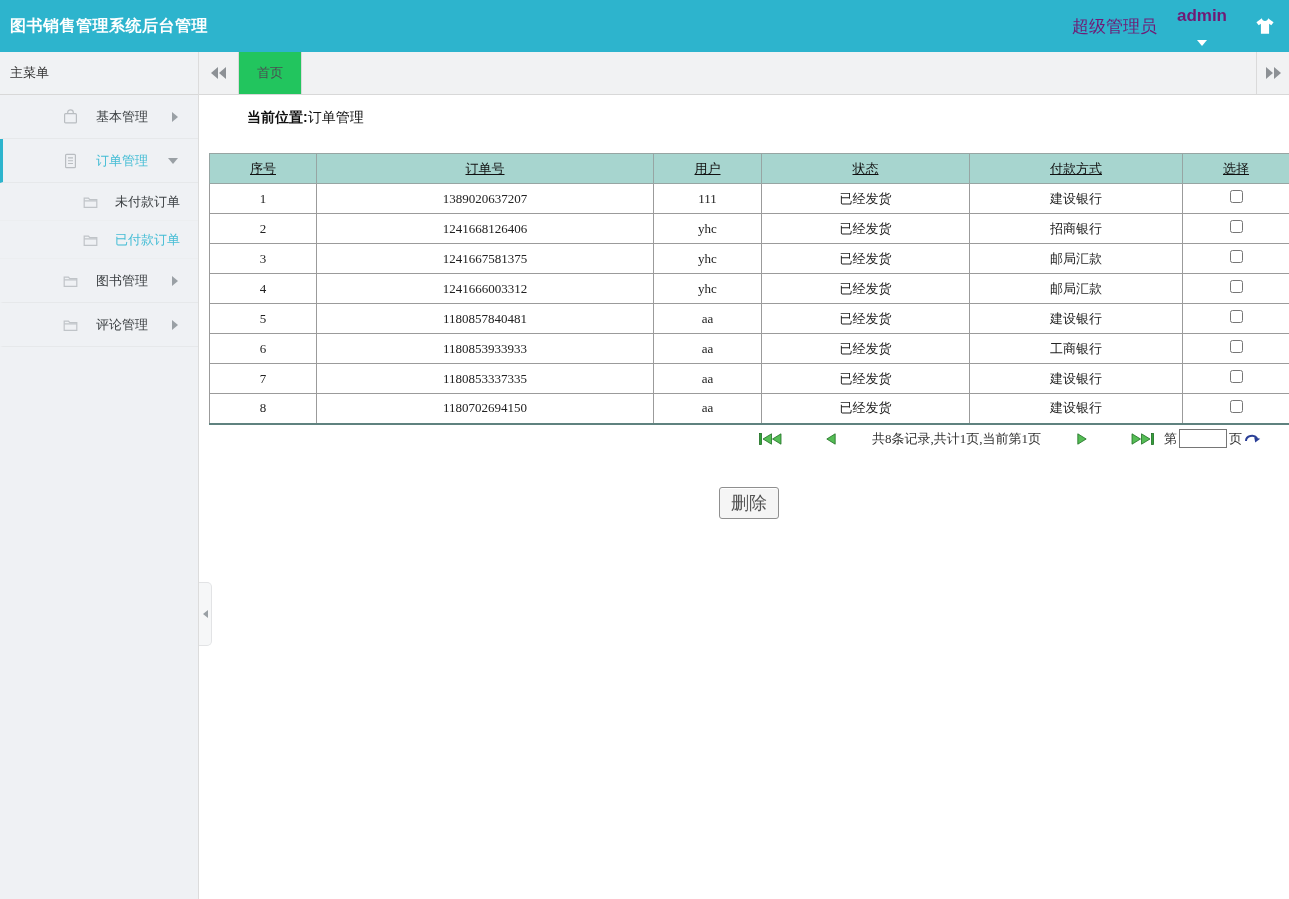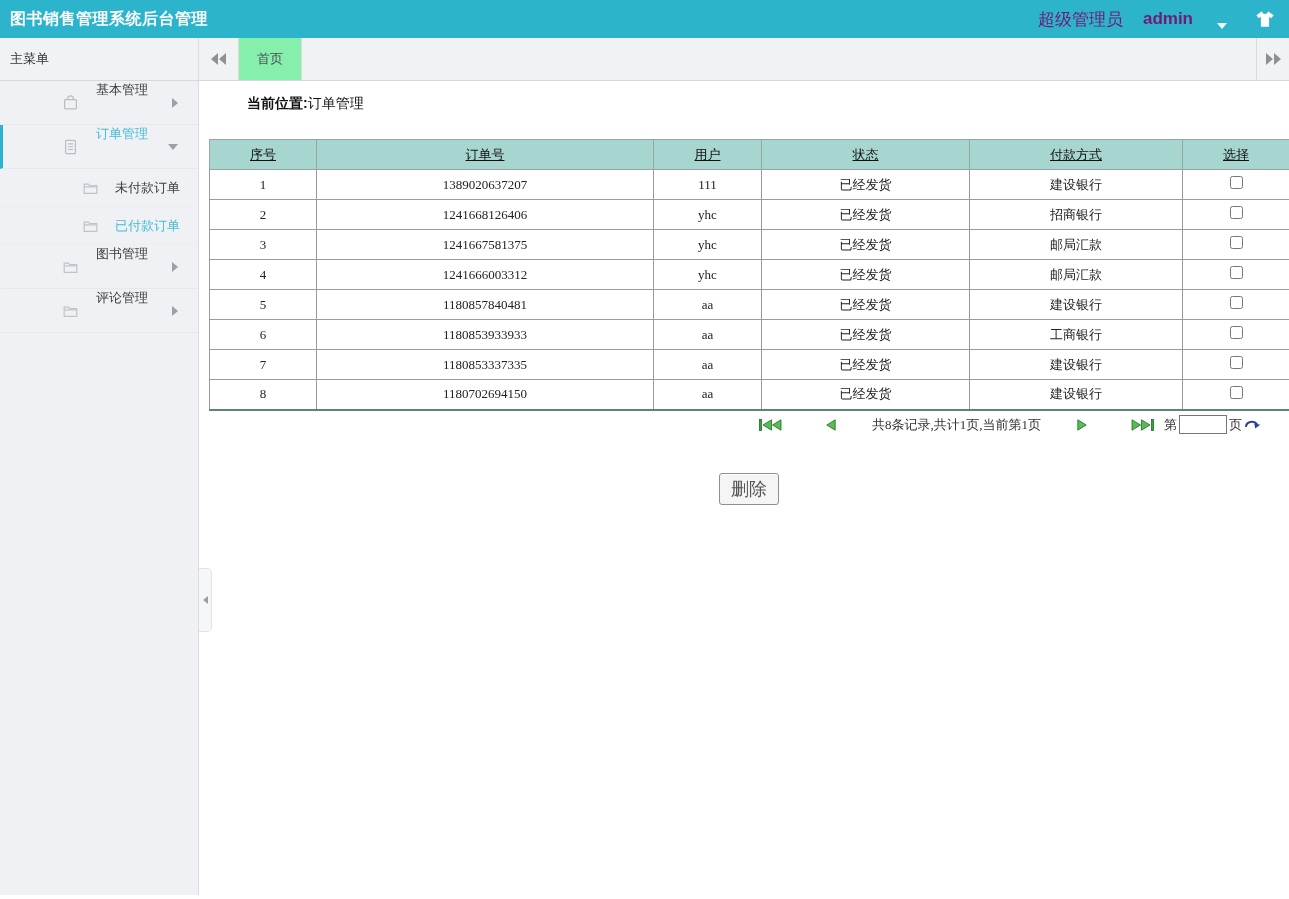--- a/index.html
+++ b/index.html
@@ -7,51 +7,51 @@
     --active-text:#45bdd5;
     --table-header-bg:#a7d5cf;
     --green:#33a23a;
     --go-blue:#2a3f97;
   }
   *{box-sizing:border-box;margin:0;padding:0;}
   html,body{width:1289px;height:899px;overflow:hidden;}
   body{font-family:"Liberation Sans","DejaVu Sans",sans-serif;background:#fff;color:#333;}
 
   
-  .topbar{height:38px;background:var(--accent);display:flex;align-items:center;padding:0 14px 0 10px;}
+  .topbar{height:52px;background:var(--accent);display:flex;align-items:center;padding:0 14px 0 10px;}
   .topbar-title{color:#fff;font-size:16px;font-weight:bold;letter-spacing:.5px;}
   .topbar-right{margin-left:auto;display:flex;align-items:center;gap:20px;color:#701a75;font-size:17px;}
-  .user-dd{display:flex;align-items:flex-end;gap:24px;cursor:pointer;}
+  .user-dd{display:flex;align-items:center;gap:14px;cursor:pointer;flex-direction:column;}
   .caret-down{width:0;height:0;border-left:5px solid transparent;border-right:5px solid transparent;border-top:6px solid #fff;display:inline-block;}
   .shirt-btn{display:flex;align-items:center;cursor:pointer;margin-left:8px;}
 
   
   .frame{display:flex;height:857px;}
   .sidebar{width:199px;background:#eff1f4;border-right:1px solid #dcdcdc;flex:none;display:flex;flex-direction:column;}
   .sidebar-head{height:43px;border-bottom:1px solid #d8d8d8;display:flex;align-items:center;padding-left:10px;font-size:13px;color:#333;background:#f0f2f4;flex:none;}
 
   .menu{flex:1;overflow:hidden;}
-  .side-item{position:relative;height:44px;display:flex;align-items:flex-start;border-bottom:1px solid #e6e8ea;border-left:3px solid transparent;padding-left:59px;cursor:pointer;font-size:13px;color:#3c4043;}
+  .side-item{position:relative;height:44px;display:flex;align-items:center;border-bottom:1px solid #e6e8ea;border-left:3px solid transparent;padding-left:59px;cursor:pointer;font-size:13px;color:#3c4043;}
   .side-item.active{border-left-color:var(--accent);color:var(--active-text);}
   .side-item .mi{position:absolute;left:59px;top:50%;transform:translateY(-50%);display:flex;}
   .side-item .lbl{margin-left:34px;}
   .side-sub{height:38px;display:flex;align-items:center;border-bottom:1px solid #eceef0;padding-left:82px;position:relative;cursor:pointer;font-size:13px;color:#3c4043;}
   .side-sub.active{color:var(--active-text);}
   .side-sub .mi{position:absolute;left:82px;top:50%;transform:translateY(-50%);display:flex;}
   .side-sub .lbl{margin-left:33px;}
   .chev{position:absolute;right:20px;top:50%;transform:translateY(-50%);width:0;height:0;}
   .chev.right{border-top:5px solid transparent;border-bottom:5px solid transparent;border-left:6px solid #9aa0a5;}
   .chev.down{border-left:5px solid transparent;border-right:5px solid transparent;border-top:6px solid #9aa0a5;}
 
   
   .main{flex:1;display:flex;flex-direction:column;position:relative;}
   .tabbar{height:43px;background:#f1f2f3;border-bottom:1px solid #d8d8d8;display:flex;align-items:stretch;flex:none;}
   .tab-arrow{width:39px;display:flex;align-items:center;justify-content:center;color:#8d9195;cursor:pointer;}
   .tab-arrow.right{border-left:1px solid #dadada;width:33px;margin-left:auto;}
-  .tab{border-left:1px solid #dadada;border-right:1px solid #dadada;padding:0 18px;display:flex;align-items:center;font-size:13px;color:#4a4e52;background:#86efac;cursor:pointer;}
+  .tab{border-left:1px solid #dadada;border-right:1px solid #dadada;padding:0 18px;display:flex;align-items:center;font-size:13px;color:#4a4e52;background:#22c55e;cursor:pointer;}
 
   .content{flex:1;background:#fff;position:relative;}
   .crumbs{padding:14px 0 0 48px;font-size:14px;height:36px;}
   .crumbs b{color:#111;}
   .crumbs span{color:#111;}
 
   .grid-wrap{margin:22px 0 0 10px;width:1080px;}
   table.grid{width:1080px;border-collapse:collapse;table-layout:fixed;
     font-family:"Liberation Serif","DejaVu Serif",serif;border-bottom:2px solid #5f827f;}
   table.grid th{background:var(--table-header-bg);font-weight:normal;font-size:13px;color:#111;height:30px;border:1px solid #97a5a3;text-decoration:underline;}

